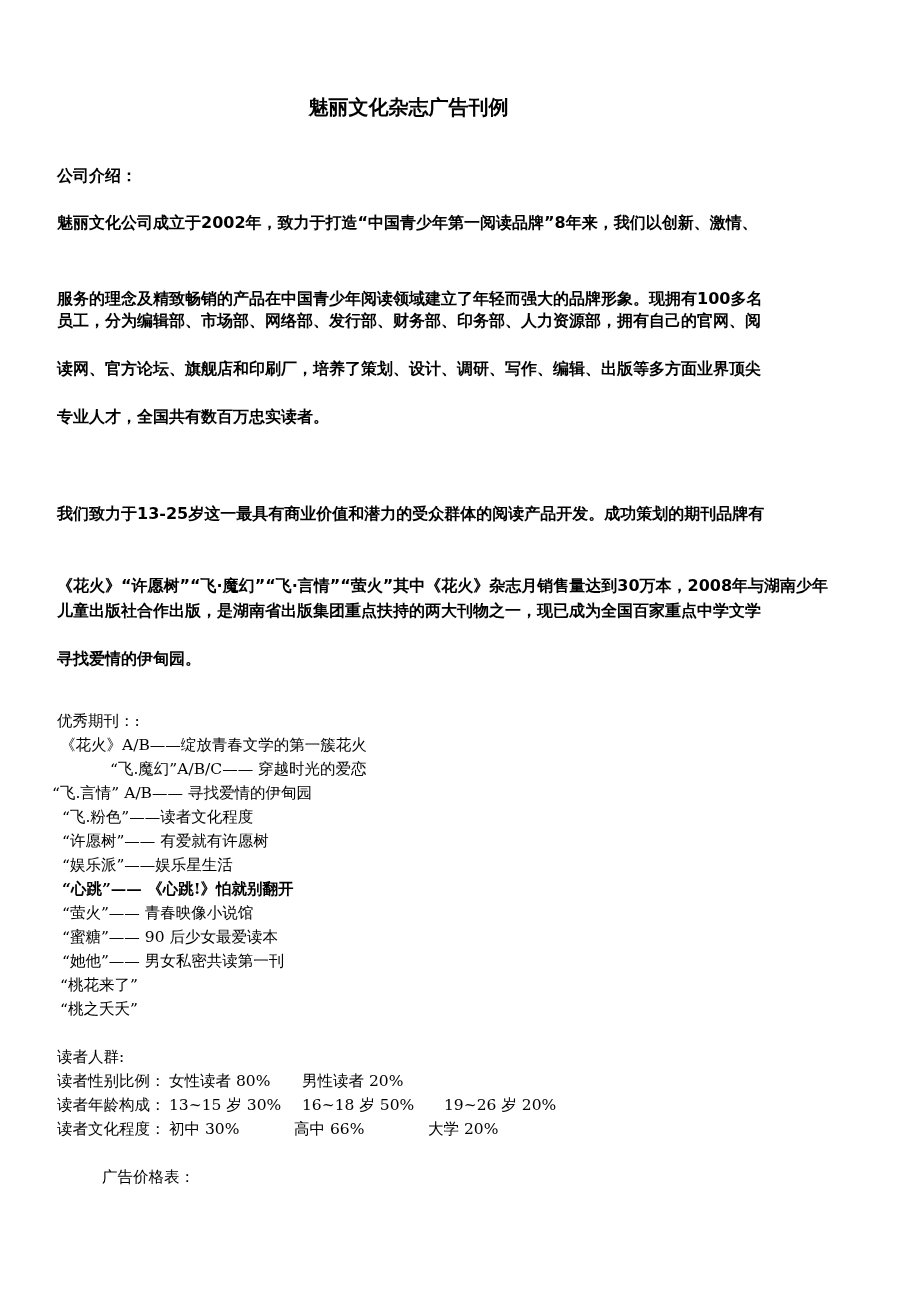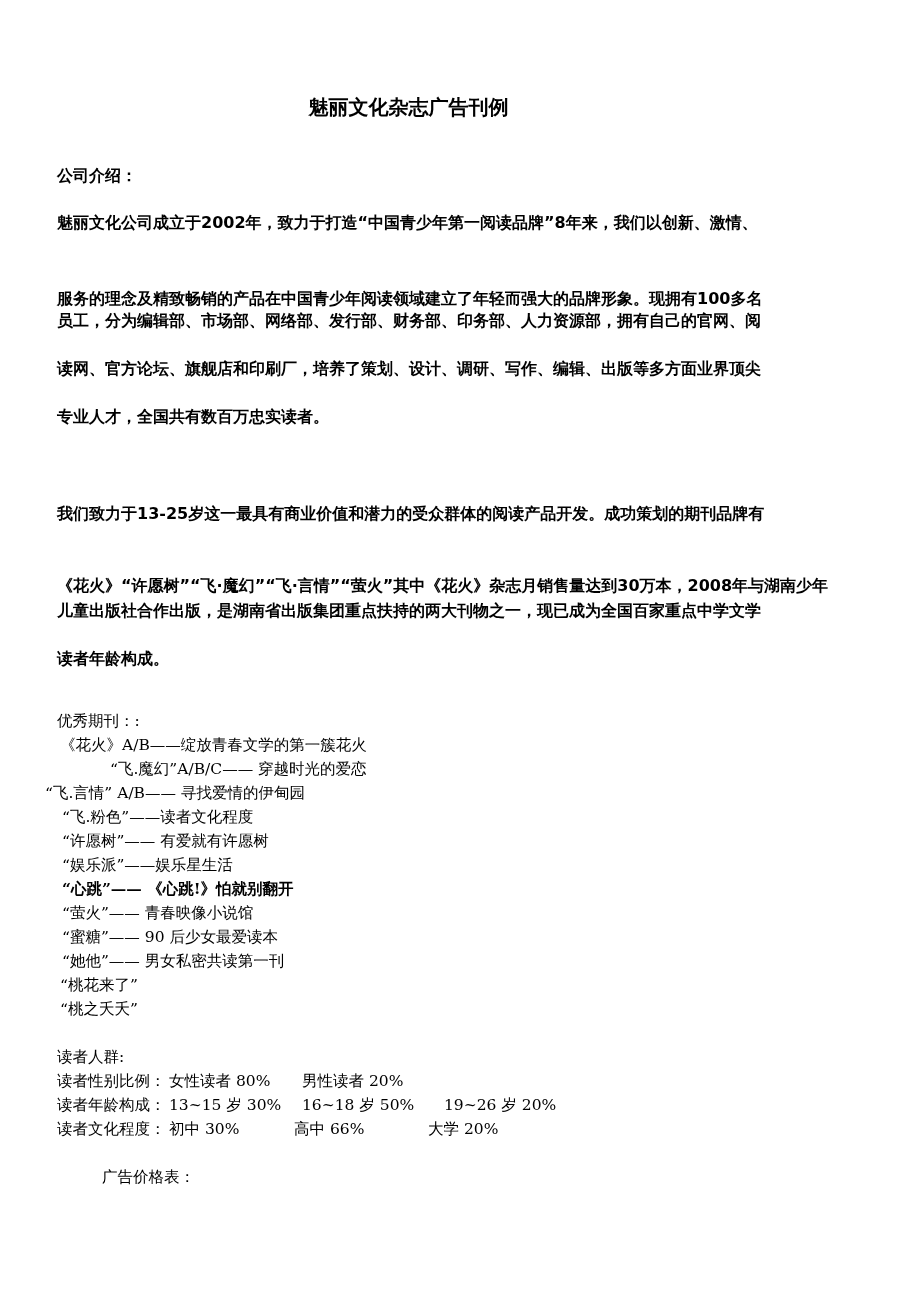--- a/index.html
+++ b/index.html
@@ -23,29 +23,29 @@
   <div class="para-line" style="top:262px;margin-top:27px;">服务的理念及精致畅销的产品在中国青少年阅读领域建立了年轻而强大的品牌形象。现拥有100多名</div>
   <div class="para-line" style="top:311px;">员工，分为编辑部、市场部、网络部、发行部、财务部、印务部、人力资源部，拥有自己的官网、阅</div>
   <div class="para-line" style="top:359px;">读网、官方论坛、旗舰店和印刷厂，培养了策划、设计、调研、写作、编辑、出版等多方面业界顶尖</div>
   <div class="para-line" style="top:407px;">专业人才，全国共有数百万忠实读者。</div>
 </div>
 
 <div>
   <div class="para-line" style="top:504px;">我们致力于13-25岁这一最具有商业价值和潜力的受众群体的阅读产品开发。成功策划的期刊品牌有</div>
   <div class="para-line" style="top:576px;">《花火》“许愿树”“飞·魔幻”“飞·言情”“萤火”其中《花火》杂志月销售量达到30万本，2008年与湖南少年</div>
   <div class="para-line" style="top:601px;">儿童出版社合作出版，是湖南省出版集团重点扶持的两大刊物之一，现已成为全国百家重点中学文学</div>
-  <div class="para-line" style="top:649px;">读者年龄构成。</div>
+  <div class="para-line" style="top:649px;">寻找爱情的伊甸园。</div>
 </div>
 
 <div class="list-line" style="left:57px; top:711px;">优秀期刊：:</div>
 
 <div>
   <div class="list-line" style="left:60px; top:735px;"><span>《花火》</span><span class="b">A/B</span><span class="b">——</span><span>绽放青春文学的第一簇花火</span></div>
   <div class="list-line" style="left:62px; top:759px;margin-left:48px;"><span>“飞.魔幻”</span><span class="b">A/B/C</span><span class="b">—— </span><span>穿越时光的爱恋</span></div>
-  <div class="list-line" style="left:45px; top:783px;"><span>“飞.言情” </span><span class="b">A/B</span><span class="b">—— </span><span>寻找爱情的伊甸园</span></div>
+  <div class="list-line" style="left:52px; top:783px;"><span>“飞.言情” </span><span class="b">A/B</span><span class="b">—— </span><span>寻找爱情的伊甸园</span></div>
   <div class="list-line" style="left:62px; top:807px;"><span>“飞.粉色”</span><span class="b">——</span><span>读者文化程度</span></div>
   <div class="list-line" style="left:62px; top:831px;"><span>“许愿树”</span><span class="b">—— </span><span>有爱就有许愿树</span></div>
   <div class="list-line" style="left:62px; top:855px;"><span>“娱乐派”</span><span class="b">——</span><span>娱乐星生活</span></div>
   <div class="list-line" style="left:62px; top:879px;font-weight:bold;"><span>“心跳”</span><span class="b">——  </span><span>《心跳!》怕就别翻开</span></div>
   <div class="list-line" style="left:62px; top:903px;text-align:center;"><span>“萤火”</span><span class="b">——  </span><span>青春映像小说馆</span></div>
   <div class="list-line" style="left:62px; top:927px;"><span>“蜜糖”</span><span class="b">—— </span><span>90 后少女最爱读本</span></div>
   <div class="list-line" style="left:62px; top:951px;"><span>“她他”</span><span class="b">——  </span><span>男女私密共读第一刊</span></div>
   <div class="list-line" style="left:60px; top:975px;"><span>“桃花来了”</span></div>
   <div class="list-line" style="left:60px; top:999px;"><span>“桃之夭夭”</span></div>
 </div>

